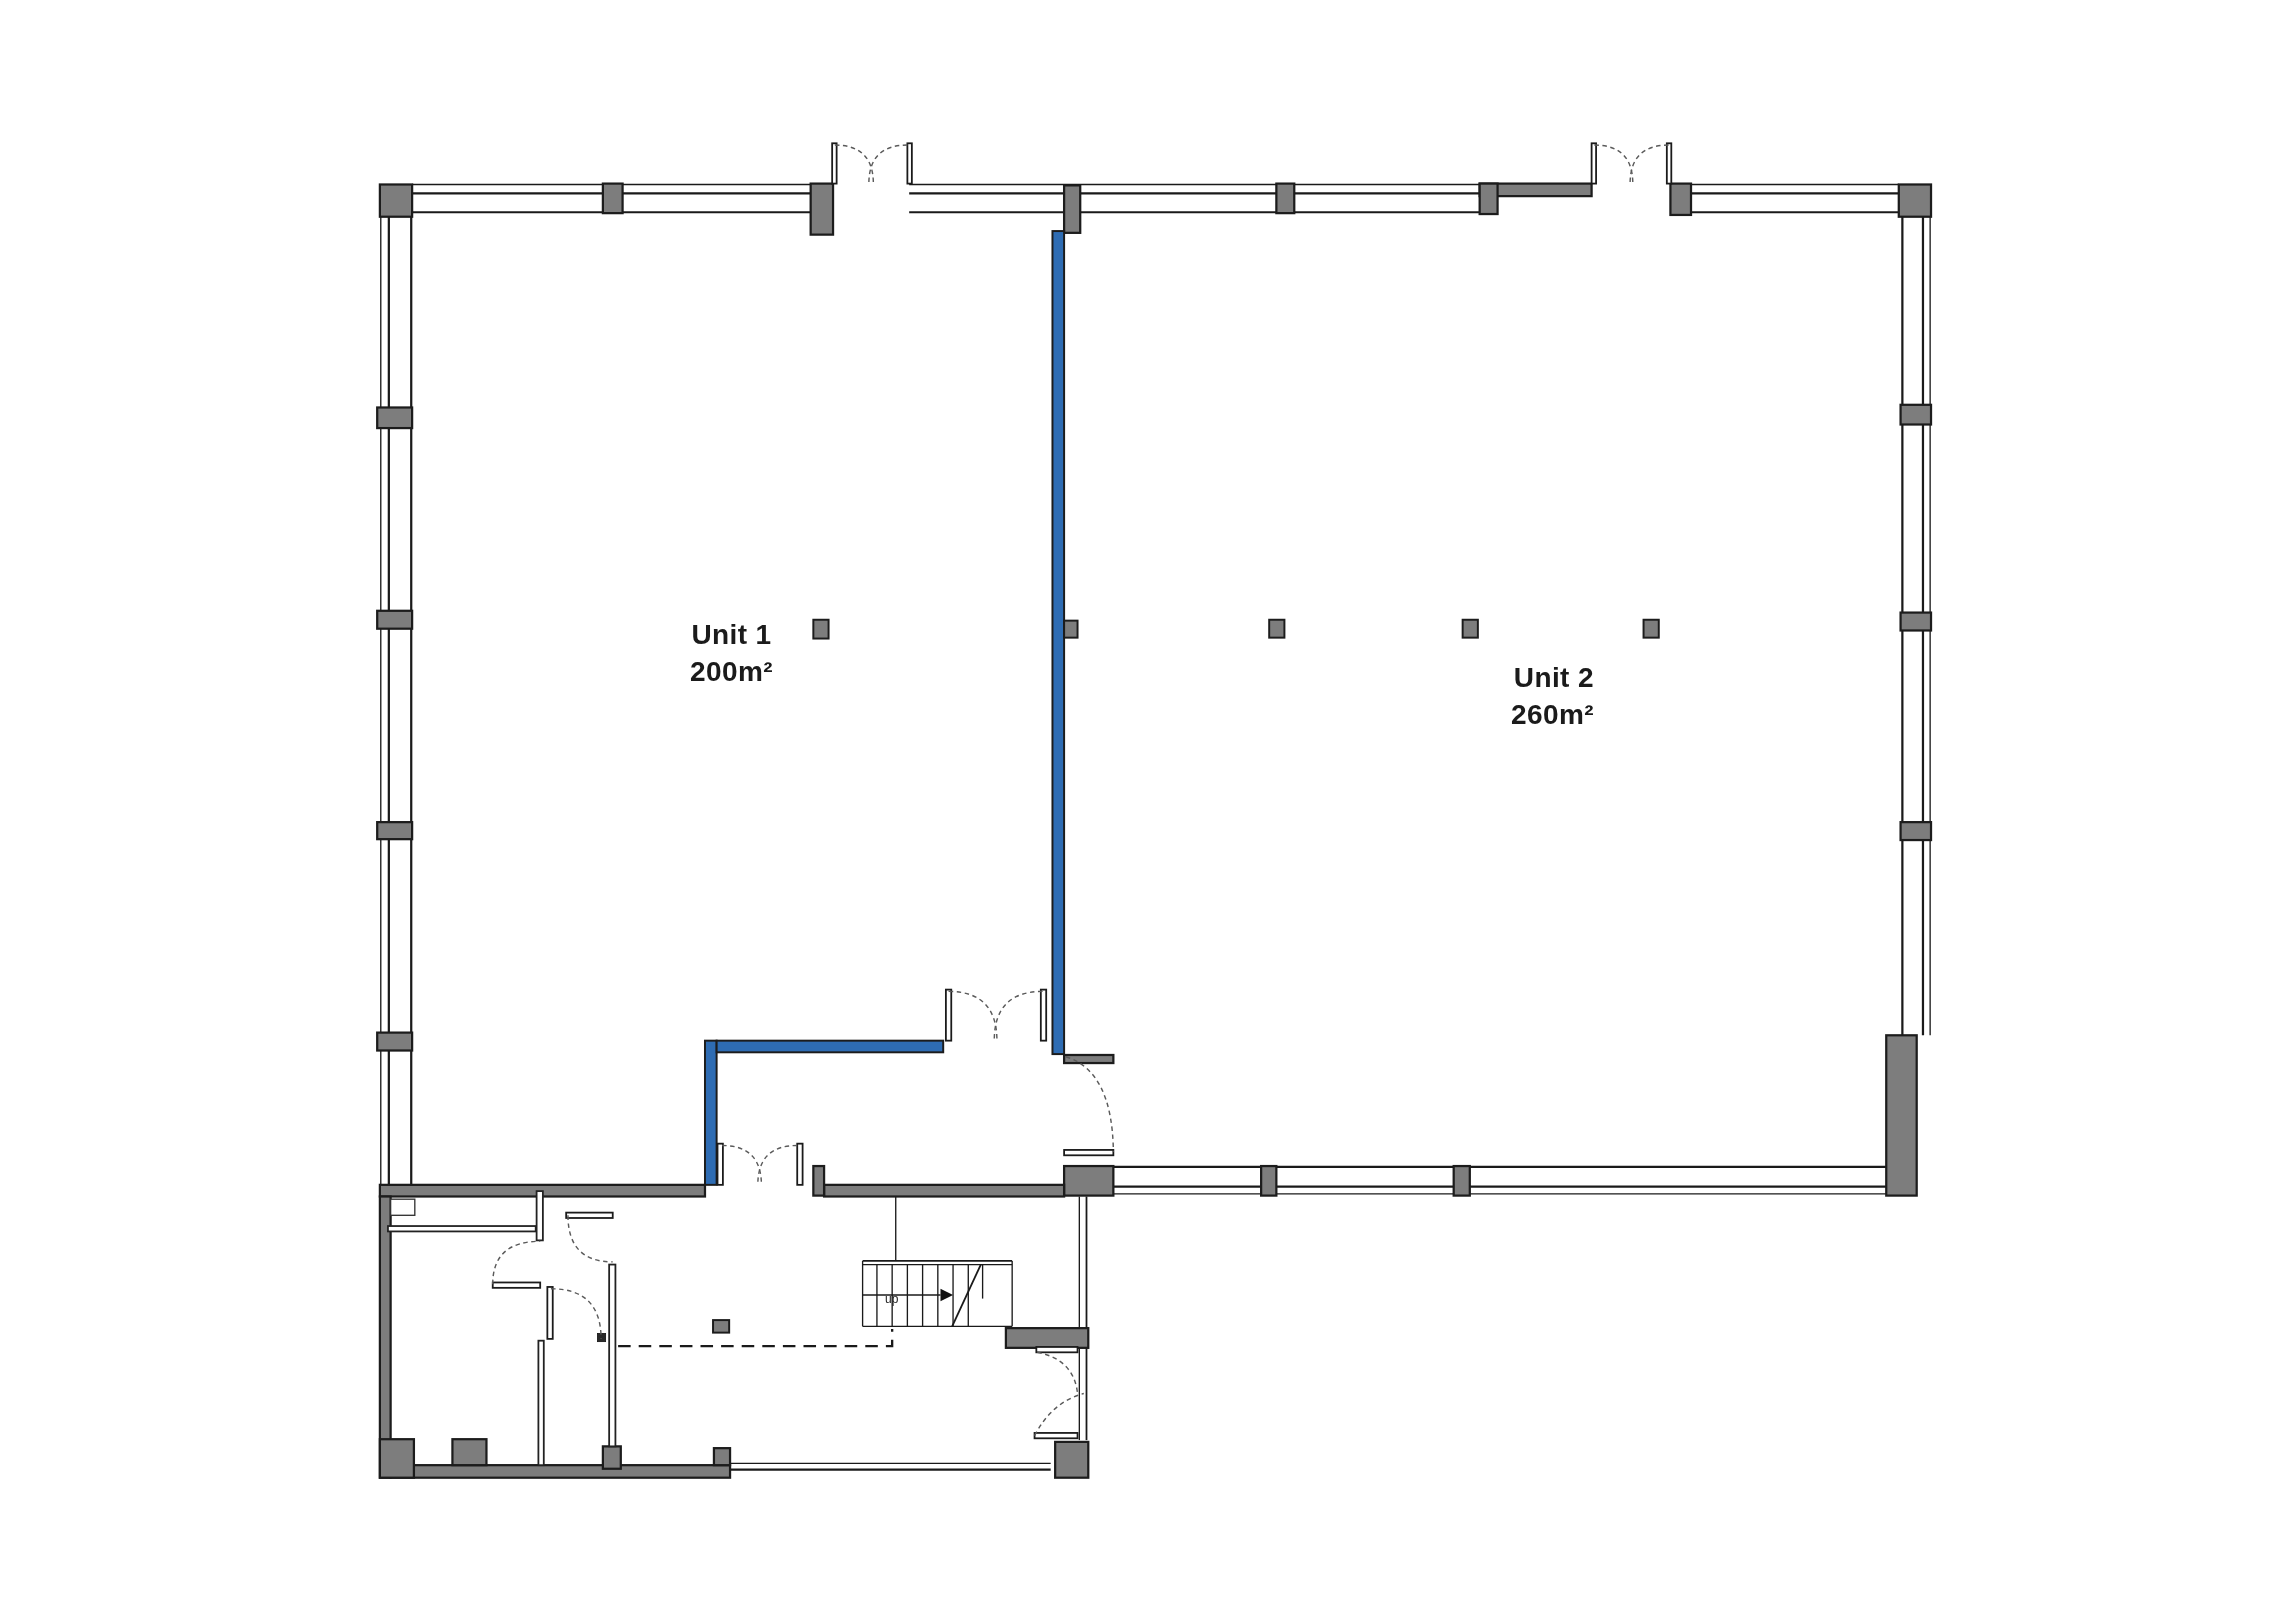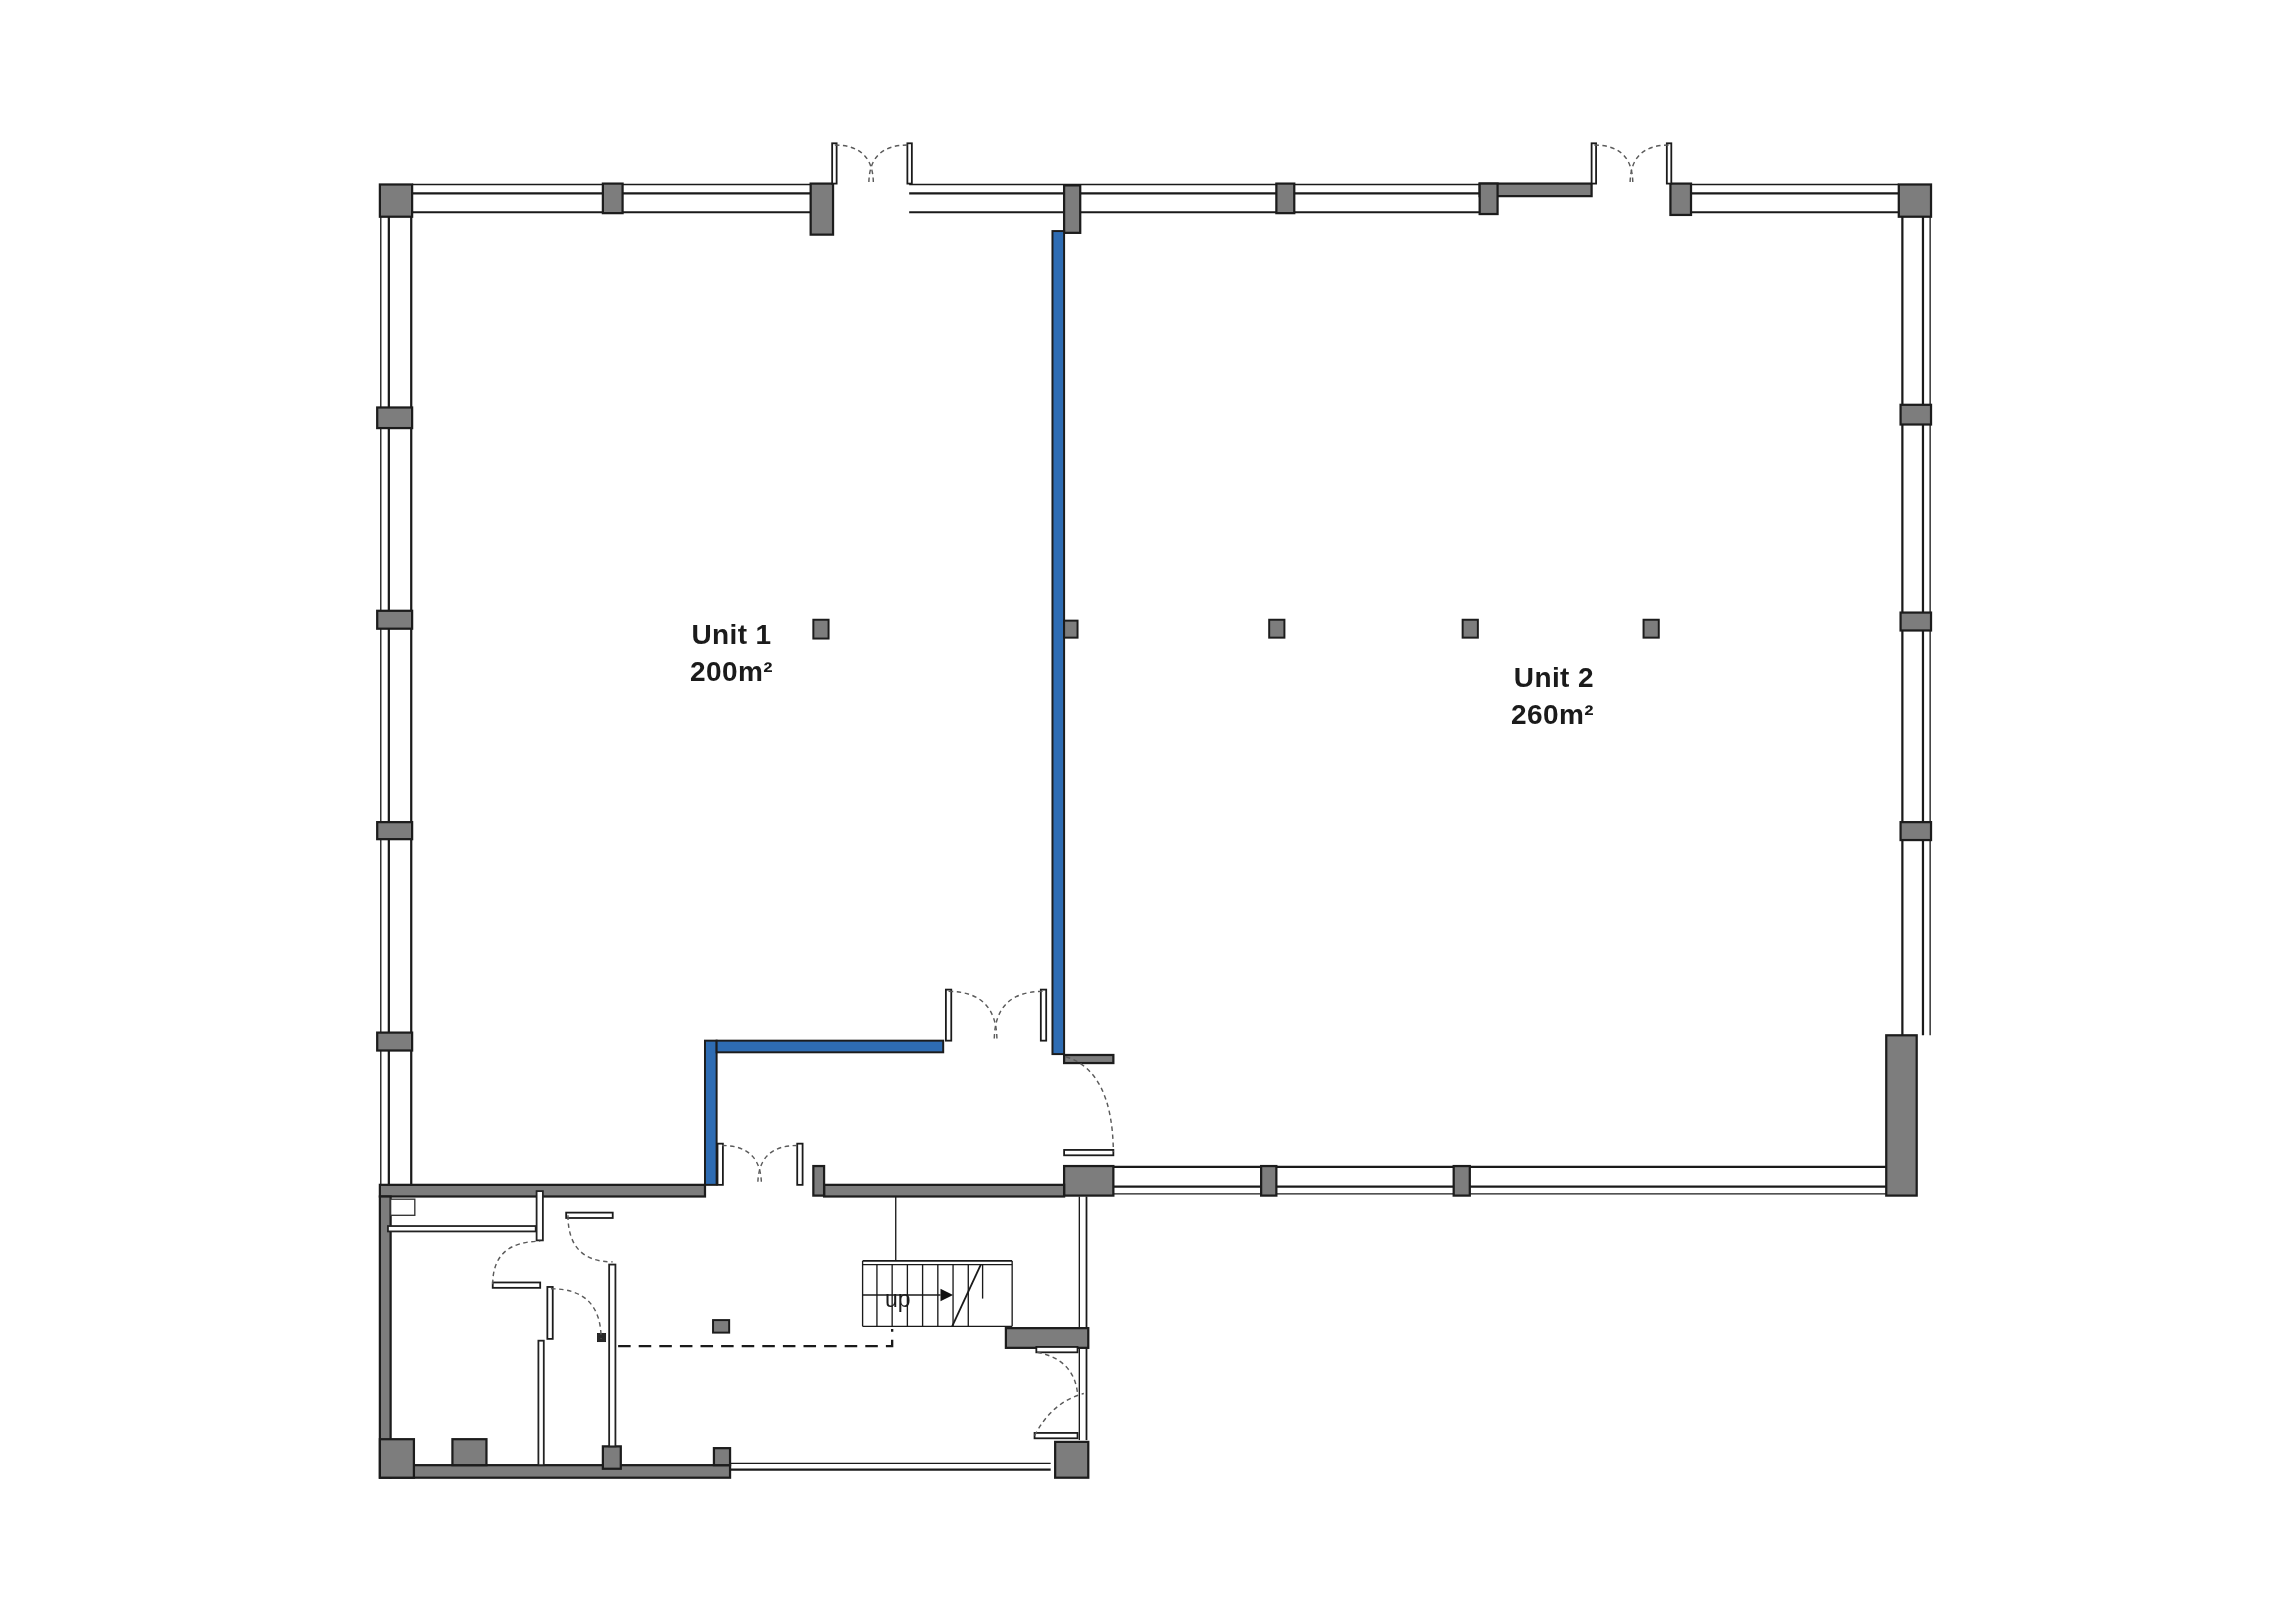--- a/index.html
+++ b/index.html
@@ -4,21 +4,21 @@
 <style>
   html,body{margin:0;padding:0;background:#ffffff;}
   #stage{position:relative;width:1934px;height:1621px;background:#ffffff;overflow:hidden;
          font-family:"Liberation Sans", sans-serif;}
   #plan-svg{position:absolute;left:0;top:0;}
   .plan-label{position:absolute;text-align:center;color:#1b1b1b;font-weight:bold;
               font-size:28px;line-height:37px;letter-spacing:0.4px;}
   #unit1-label{left:624px;top:616px;width:215px;}
   #unit2-label{left:1379px;top:659px;width:215px;text-align:right;}
   #up-label{position:absolute;left:885px;top:1290px;width:36px;text-align:left;
-            font-size:23px;font-weight:normal;color:#1b1b1b;line-height:19.7px;}
+            font-size:12px;font-weight:normal;color:#1b1b1b;line-height:19.7px;}
 </style>
 </head>
 <body>
 
 <div id="stage">
   <svg id="plan-svg" width="2293" height="1621" viewBox="0 0 2560 1810">
       <line x1="460" y1="206" x2="930" y2="206" stroke="#1a1a1a" stroke-width="1.5"></line>
       <line x1="1015" y1="206" x2="1777" y2="206" stroke="#1a1a1a" stroke-width="1.5"></line>
       <line x1="1865" y1="206" x2="2120" y2="206" stroke="#1a1a1a" stroke-width="1.5"></line>
       <line x1="460" y1="216" x2="930" y2="216" stroke="#1a1a1a" stroke-width="2.5"></line>

